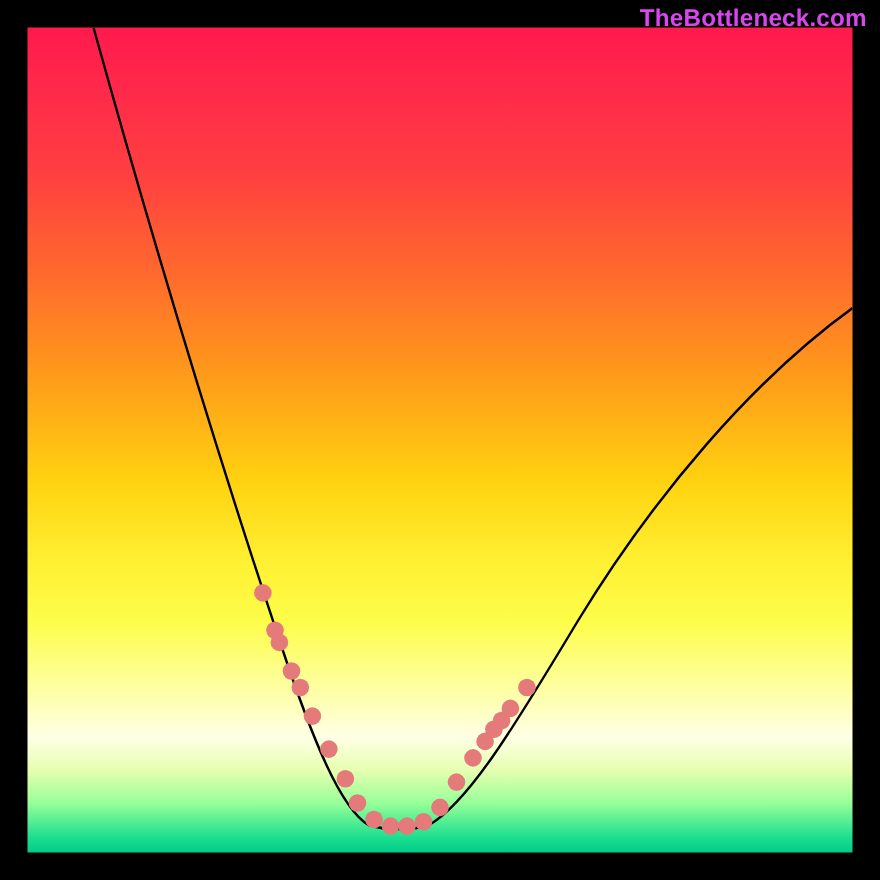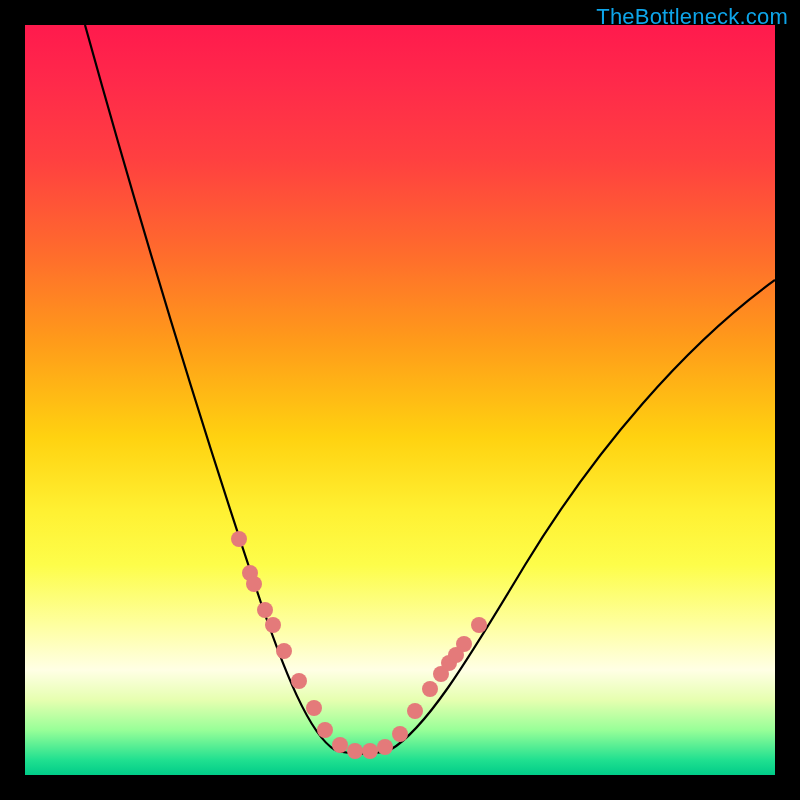--- a/index.html
+++ b/index.html
@@ -39,25 +39,25 @@
       #e6ffb0 90%,
       #98ff98 94%,
       #20e090 98%,
       #00cc88 100%
     );
   }
   .watermark {
     position: absolute;
     top: 4px;
     right: 12px;
-    color: #0ea5e9;
+    color: #d946ef;
     font-size: 22px;
     letter-spacing: 0.2px;
     z-index: 50;
-    font-weight: 400;
+    font-weight: 700;
   }
   svg.curve {
     position: absolute;
     left: 0;
     top: 0;
     width: 750px;
     height: 750px;
     z-index: 10;
   }
   .dot {

